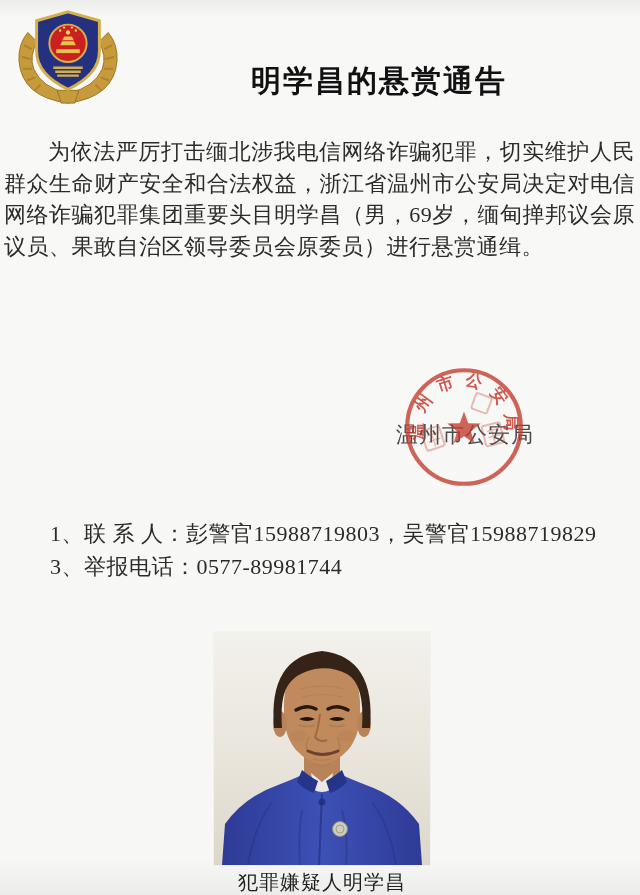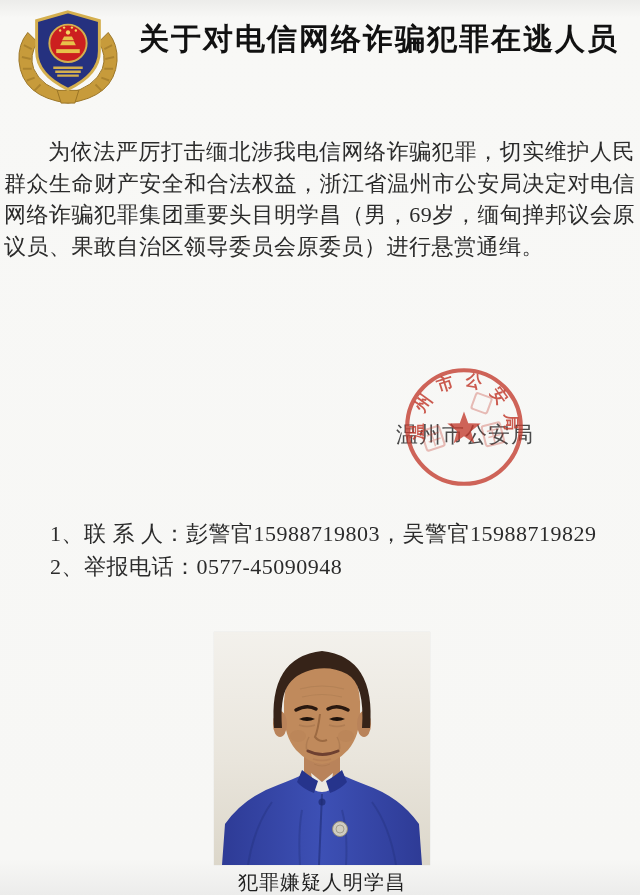--- a/index.html
+++ b/index.html
@@ -57,21 +57,22 @@
 
       <path d="M 49,35 L 61,35 L 59,31 L 51,31 Z" fill="#e8c24a"></path>
       <path d="M 47,40 L 63,40 L 61,36 L 49,36 Z" fill="#e8c24a"></path>
       <path d="M 43,48 L 67,48 L 67,44 L 43,44 Z" fill="#e8c24a"></path>
 
       <path d="M 40,63 H 70 M 42,67 H 68 M 44,71 H 66" stroke="#d4af4e" stroke-width="2.4"></path>
     </svg>
   </div>
 
   <h1 class="title">
-    <span>关于对电信网络诈骗犯罪在逃人员</span><br>
+    <br>
+    <span>明学昌的悬赏通告</span>
   </h1>
 
   <div class="body-text">
     <p>为依法严厉打击缅北涉我电信网络诈骗犯罪，切实维护人民群众生命财产安全和合法权益，浙江省温州市公安局决定对电信网络诈骗犯罪集团重要头目明学昌（男，69岁，缅甸掸邦议会原议员、果敢自治区领导委员会原委员）进行悬赏通缉。</p>
   </div>
 
   <div class="sign">
     <div>温州市公安局</div>
   </div>
 
@@ -92,21 +93,21 @@
         <path d="M 26,68 h 12 M 26,74 h 12 M 31,64 v 16" transform="rotate(-18 31 72)" stroke-width="1.5"></path>
         <rect x="80" y="58" width="18" height="20" rx="2" transform="rotate(-14 89 68)" stroke-width="2"></rect>
         <path d="M 84,64 h 12 M 84,70 h 12 M 89,60 v 16" transform="rotate(-14 89 68)" stroke-width="1.5"></path>
         <rect x="70" y="30" width="16" height="16" rx="2" transform="rotate(20 78 38)" stroke-width="2"></rect>
       </g>
     </svg>
   </div>
 
   <div class="contacts">
     <div>1、联 系 人：彭警官15988719803，吴警官15988719829</div>
-    <div>2、举报电话：0577-45090948</div>
+    <div>3、举报电话：0577-89981744</div>
   </div>
 
   <figure class="suspect">
     <svg viewBox="0 0 216 233" width="216" height="233" aria-hidden="true">
       <defs>
         <linearGradient id="pbg" x1="0" y1="0" x2="0" y2="1">
           <stop offset="0" stop-color="#f3f1ec"></stop>
           <stop offset="0.55" stop-color="#e9e5dc"></stop>
           <stop offset="1" stop-color="#dcd7ca"></stop>
         </linearGradient>

